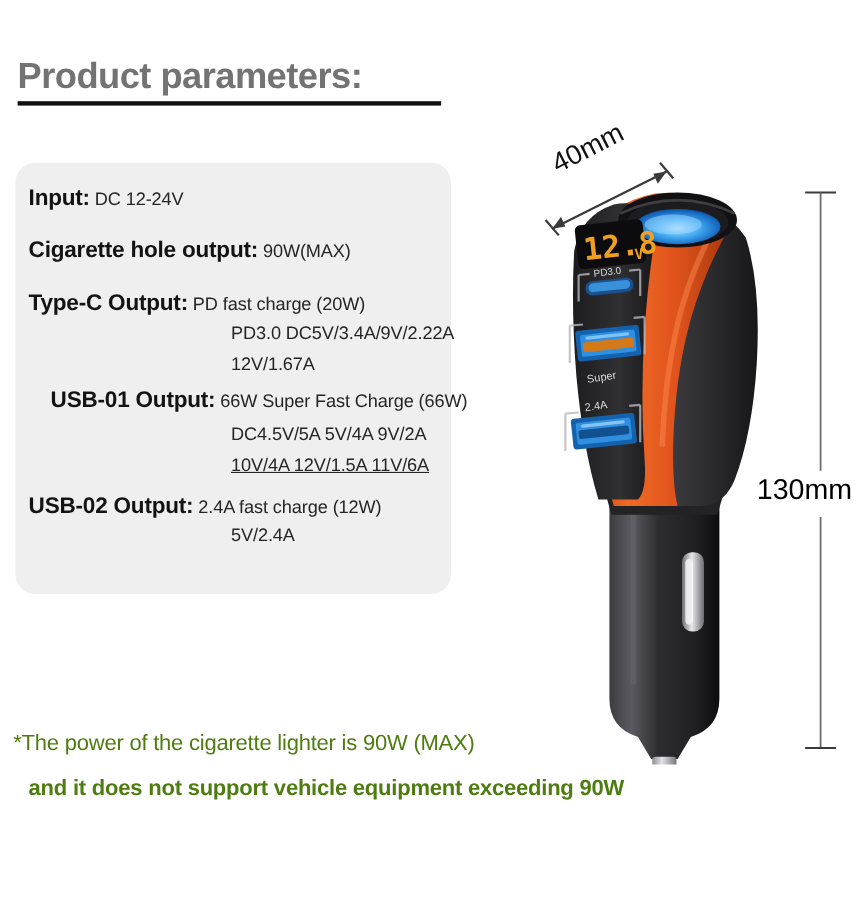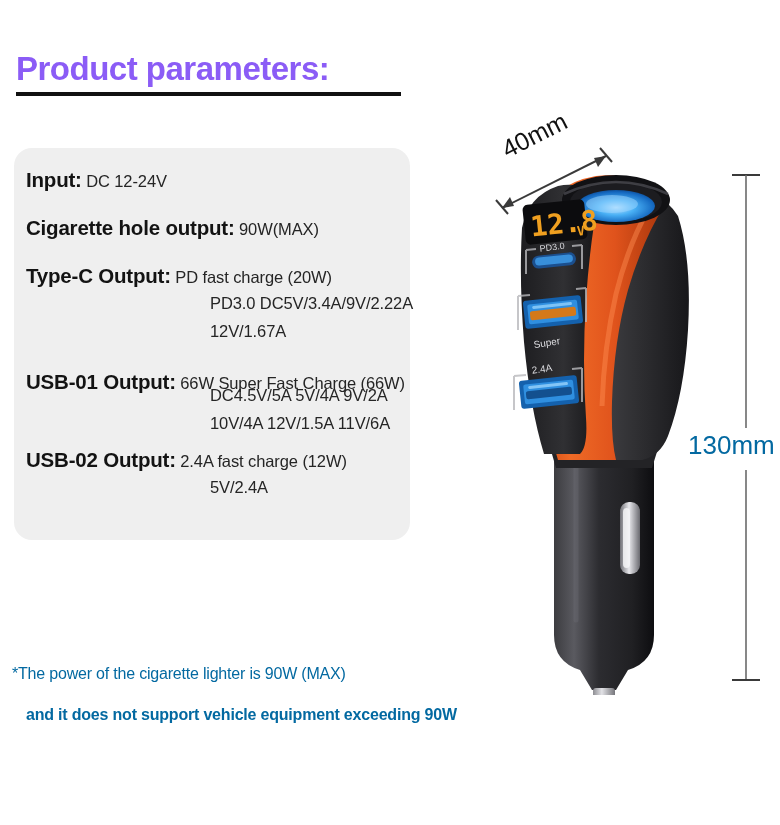--- a/index.html
+++ b/index.html
@@ -17,21 +17,21 @@
   }
 
   
   #page-title {
     position: absolute;
     left: 16px;
     top: 50px;
     font-size: 33px;
     font-weight: bold;
     letter-spacing: -0.5px;
-    color: #8b5cf6;
+    color: #737373;
     white-space: nowrap;
   }
   #title-rule {
     position: absolute;
     left: 16px;
     top: 92px;
     width: 385px;
     height: 4px;
     background: #111111;
   }
@@ -68,22 +68,22 @@
     font-size: 16.5px;
     color: #252525;
     white-space: nowrap;
     letter-spacing: -0.1px;
     text-align: center;
   }
 
   
   .warn-line {
     position: absolute;
-    color: #0369a1;
-    font-size: 16px;
+    color: #4d7c0f;
+    font-size: 20px;
     white-space: nowrap;
     letter-spacing: -0.2px;
   }
   #warn-1 { left: 12px;  top: 665px; }
   #warn-2 { left: 26px;  top: 706px; font-weight: bold; }
 
   
   #dim-40-label {
     position: absolute;
     left: 497px;
@@ -100,21 +100,21 @@
     top: 134px;
     width: 130px;
     height: 82px;
     pointer-events: none;
   }
   #dim-130-label {
     position: absolute;
     left: 688px;
     top: 430px;
     font-size: 26px;
-    color: #0369a1;
+    color: #000000;
     white-space: nowrap;
   }
   #dim-130-line {
     position: absolute;
     left: 726px;
     top: 170px;
     width: 40px;
     height: 515px;
     pointer-events: none;
   }
@@ -146,26 +146,26 @@
     <span class="spec-value">90W(MAX)</span>
   </div>
 
   <div class="spec-row" style="top:116px;">
     <span class="spec-label">Type-C Output:</span>
     <span class="spec-value">PD fast charge (20W)</span>
   </div>
   <div class="spec-sub" style="left:196px; top:146px;">PD3.0 DC5V/3.4A/9V/2.22A</div>
   <div class="spec-sub" style="left:196px; top:174px;">12V/1.67A</div>
 
-  <div class="spec-row" style="top:222px;">
+  <div class="spec-row" style="top:204px;margin-left:20px;">
     <span class="spec-label">USB-01 Output:</span>
     <span class="spec-value">66W Super Fast Charge (66W)</span>
   </div>
   <div class="spec-sub" style="left:196px; top:238px;">DC4.5V/5A 5V/4A 9V/2A</div>
-  <div class="spec-sub" style="left:196px; top:266px;">10V/4A 12V/1.5A 11V/6A</div>
+  <div class="spec-sub" style="left:196px; top:266px;text-decoration:underline;">10V/4A 12V/1.5A 11V/6A</div>
 
   <div class="spec-row" style="top:300px;text-align:right;">
     <span class="spec-label">USB-02 Output:</span>
     <span class="spec-value">2.4A fast charge (12W)</span>
   </div>
   <div class="spec-sub" style="left:196px; top:330px;">5V/2.4A</div>
 </div>
 
 <div class="warn-line" id="warn-1">*The power of the cigarette lighter is 90W (MAX)</div>
 <div class="warn-line" id="warn-2">and it does not support vehicle equipment exceeding 90W</div>

